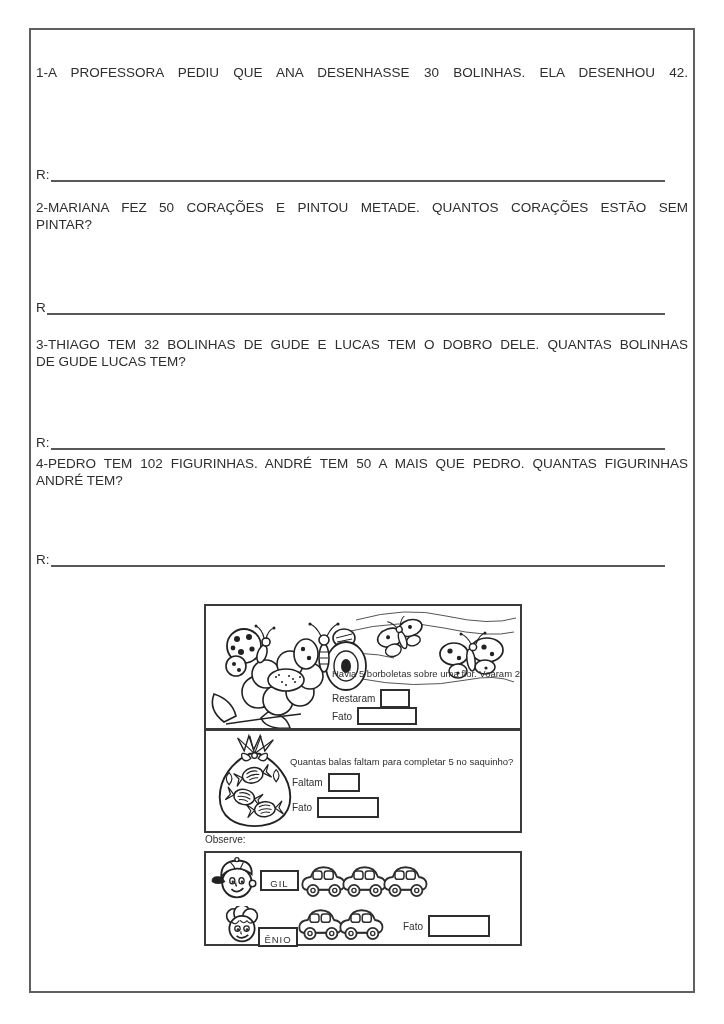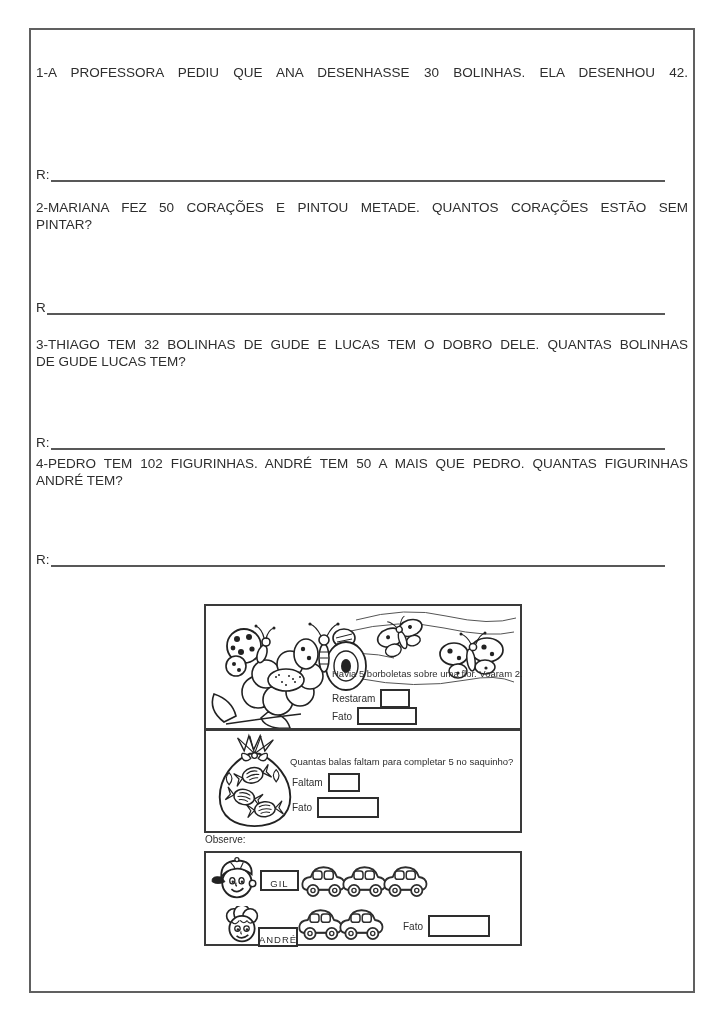--- a/index.html
+++ b/index.html
@@ -285,21 +285,21 @@
       <circle cx="24" cy="25" r="14" fill="#fff" stroke="#222" stroke-width="2"></circle>
       <path d="M13 18 Q17 22 21 16 M22 16 Q26 21 30 16 M30 17 Q34 21 36 17" fill="none" stroke="#222" stroke-width="1.3"></path>
       <circle cx="19" cy="25" r="3" fill="#fff" stroke="#222" stroke-width="1.4"></circle>
       <circle cx="29" cy="25" r="3" fill="#fff" stroke="#222" stroke-width="1.4"></circle>
       <circle cx="19.5" cy="26" r="1.4" fill="#222"></circle>
         <circle cx="29.5" cy="26" r="1.4" fill="#222"></circle>
       <path d="M23 28 Q22 31 24 31" fill="none" stroke="#222" stroke-width="1.2"></path>
       <path d="M18 33 Q24 38 31 32" fill="none" stroke="#222" stroke-width="1.8"></path>
     </svg>
     <div class="namebox" style="left:52px;top:74px;width:40px;height:20px;">
-      <span>ANDRÉ</span>
+      <span>ÊNIO</span>
     </div>
     <div class="cars" style="left:92px;top:51px;">
         <svg viewBox="0 0 60 50">
           <use href="#car"></use>
         </svg>
         <svg viewBox="0 0 60 50">
           <use href="#car"></use>
         </svg>
       </div>
   </div>

